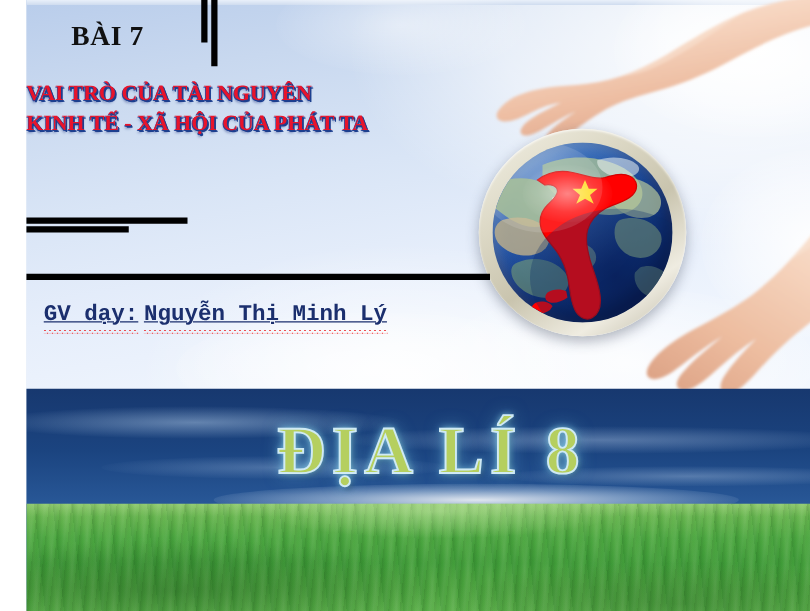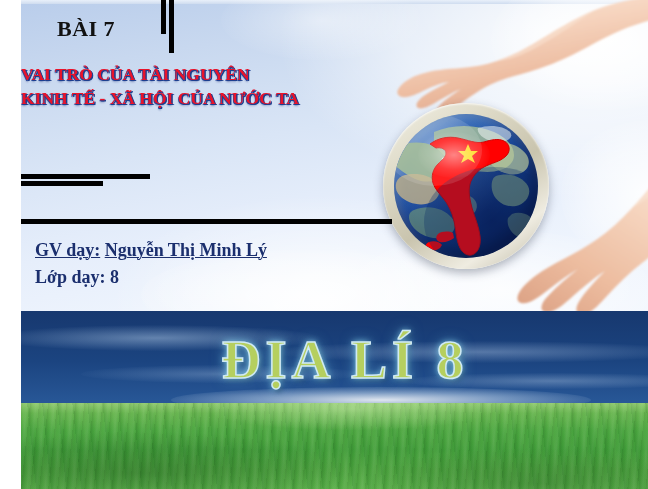--- a/index.html
+++ b/index.html
@@ -145,20 +145,21 @@
   .sp {
     position: relative;
     display: inline-block;
     background-image:
       linear-gradient(45deg, transparent 45%, #ee2222 45%, #ee2222 55%, transparent 55%),
       linear-gradient(-45deg, transparent 45%, #ee2222 45%, #ee2222 55%, transparent 55%);
     background-size: 4px 3px;
     background-repeat: repeat-x;
     background-position: 0 100%, 2px 100%;
     padding-bottom: 3px;
+    font-family: Liberation Mono, monospace;
   }
   .ul { text-decoration: underline; text-decoration-thickness: 1px; }
 
   
   .field-band {
     position: absolute;
     left: 0; top: 311px;
     width: 648px; height: 178px;
     overflow: hidden;
     background: linear-gradient(180deg, #17386f 0%, #1b4480 28%, #2a5a9a 55%, #5e86b4 80%, #9fb9cf 100%);
@@ -349,26 +350,25 @@
   <div class="bar bar-v1"></div>
   <div class="bar bar-v2"></div>
   <div class="bar bar-h1"></div>
   <div class="bar bar-h2"></div>
   <div class="bar bar-h3"></div>
 
   <div class="bai-label">BÀI 7</div>
 
   <div class="main-title">
     <span class="tl">VAI TRÒ CỦA TÀI NGUYÊN</span>
-    <span class="tl">KINH TẾ - XÃ HỘI CỦA NƯỚC TA</span>
+    <span class="tl">KINH TẾ - XÃ HỘI CỦA PHÁT TA</span>
   </div>
 
   <div class="teacher-block">
     <span class="tline"><span class="sp ul">GV dạy:</span> <span class="sp ul">Nguyễn Thị Minh Lý</span></span>
-    <span class="tline"><span class="sp">Lớp dạy:</span> <span>8</span></span>
   </div>
 
   <div class="field-band">
     <div class="field-sky-streak fs1"></div>
     <div class="field-sky-streak fs2"></div>
     <div class="field-sky-streak fs3"></div>
     <div class="field-sky-streak fs4"></div>
     <div class="horizon-glow"></div>
     <div class="grass"></div>
     <div class="grass-shade"></div>

